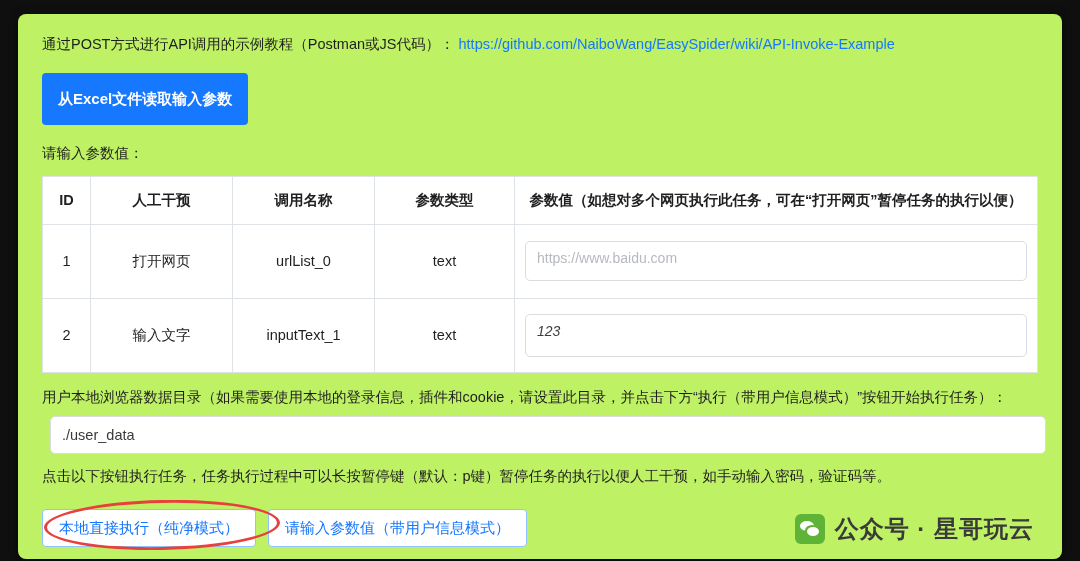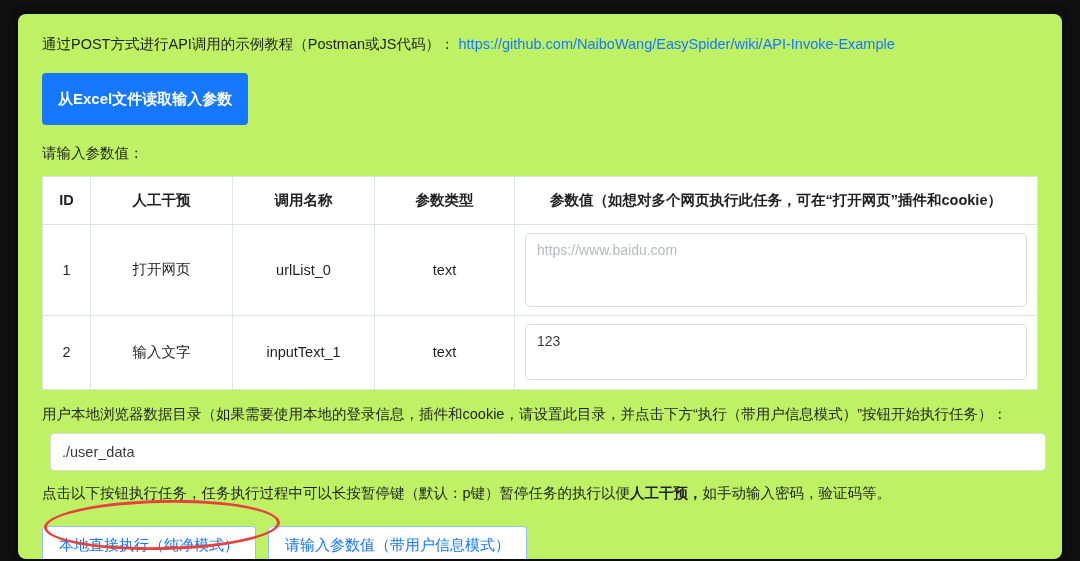--- a/index.html
+++ b/index.html
@@ -89,35 +89,35 @@
   }
   .col-id    { width: 48px; }
   .col-name  { width: 142px; }
   .col-call  { width: 142px; }
   .col-type  { width: 140px; }
 
   td.cell-value { padding: 10px 14px; }
 
   .ta {
     width: 100%;
-    height: 74px;
+    height: 40px;
     resize: none;
     border: 1px solid #d9dce0;
     border-radius: 5px;
     padding: 8px 11px;
     font-size: 14px;
     color: #3c3c3c;
     font-family: "Liberation Sans", sans-serif;
     outline: none;
     display: block;
     background: #fff;
     overflow: hidden;
   }
   .ta::placeholder { color: #b6b9be; }
-  .ta.short { height: 56px; }
+  .ta.short { height: 43px; font-style: italic; }
 
   .userdir-note {
     margin-top: 15px;
     font-size: 14.5px;
     color: #1f1f1f;
     white-space: nowrap;
   }
   .userdir-input {
     margin-top: 9px;
     width: 100%;
@@ -132,21 +132,21 @@
     background: #fff;
     margin-left: 8px;
   }
 
   .exec-note {
     margin-top: 13px;
     font-size: 14.5px;
     color: #1f1f1f;
     white-space: nowrap;
   }
-  .exec-note b { font-weight: 700; }
+  .exec-note b { font-weight: 400; }
 
   .btn-row {
     margin-top: 11px;
     display: flex;
     gap: 12px;
     align-items: center;
   }
   .btn-outline {
     background: #ffffff;
     color: #1677ff;
@@ -238,21 +238,21 @@
             <col class="col-call">
             <col class="col-type">
             <col>
         </colgroup>
         <thead>
           <tr>
             <th>ID</th>
             <th>人工干预</th>
             <th>调用名称</th>
             <th>参数类型</th>
-            <th>参数值（如想对多个网页执行此任务，可在“打开网页”插件和cookie）</th>
+            <th>参数值（如想对多个网页执行此任务，可在“打开网页”暂停任务的执行以便）</th>
           </tr>
         </thead>
         <tbody>
           <tr>
             <td>1</td>
             <td>打开网页</td>
             <td>urlList_0</td>
             <td>text</td>
             <td class="cell-value">
               <textarea class="ta" placeholder="https://www.baidu.com" style=""></textarea>
@@ -279,16 +279,20 @@
 
       <div class="btn-row">
         <button class="btn btn-outline btn-highlight">本地直接执行（纯净模式）</button>
         <button class="btn btn-outline">请输入参数值（带用户信息模式）</button>
       </div>
 
     </div>
 
     <div class="ellipse"></div>
 
+    <div class="watermark">
+      <div class="wm-logo"></div>
+      <div class="wm-text">公众号 · 星哥玩云</div>
+    </div>
 
     <div class="scroll-edge"></div>
   </div>
 </div>
 
 </body></html>

